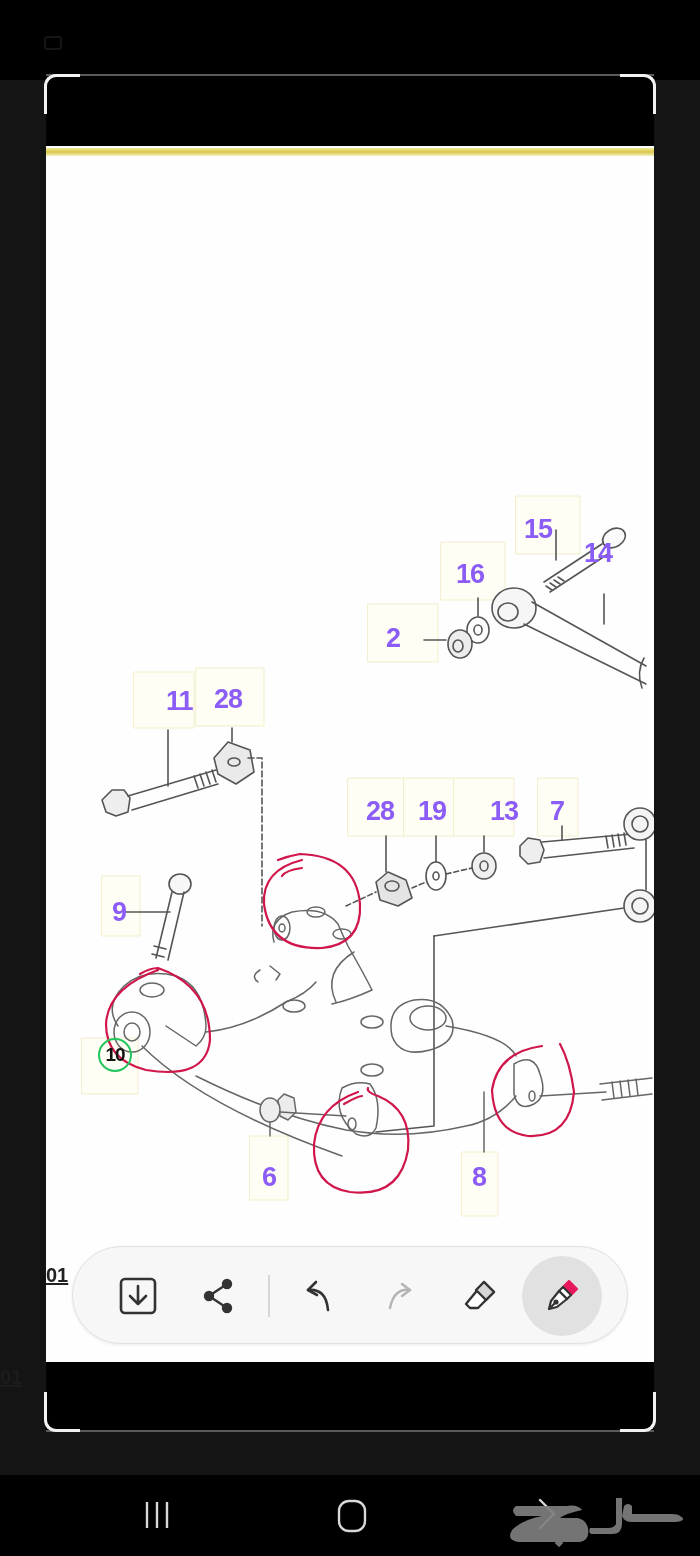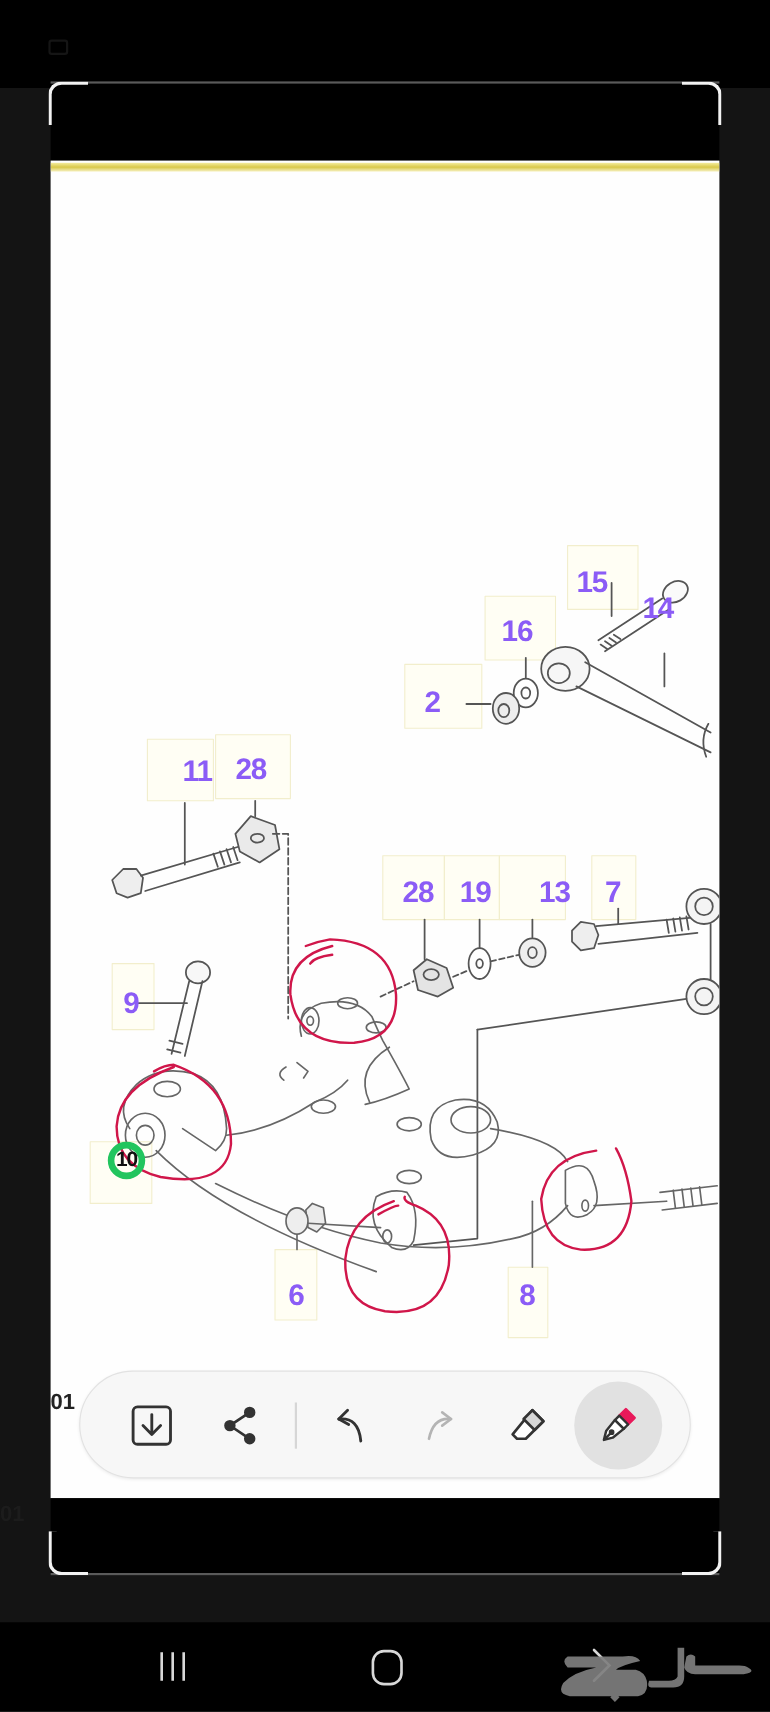--- a/index.html
+++ b/index.html
@@ -20,23 +20,23 @@
   .corner-tr { right: 0; top: 0; border-top-width: 3px; border-right-width: 3px; border-top-right-radius: 12px; }
   .corner-bl { left: 0; bottom: 0; border-bottom-width: 3px; border-left-width: 3px; border-bottom-left-radius: 12px; }
   .corner-br { right: 0; bottom: 0; border-bottom-width: 3px; border-right-width: 3px; border-bottom-right-radius: 12px; }
 
   .canvas { position: absolute; left: 2px; top: 72px; width: 608px; height: 1216px; background: #fefefe; overflow: hidden; }
   .highlight-bar { position: absolute; left: 0; top: 2px; width: 608px; height: 8px; background: linear-gradient(#f4ec9c, #d9c84a 50%, #f6f1c2); }
 
   .diagram-svg { position: absolute; left: 0; top: 0; }
 
   .part-label { position: absolute; font-family: "Liberation Sans", sans-serif; font-weight: 700; font-size: 27px; color: #8b5cf6; line-height: 1; letter-spacing: -1px; }
-  .circled-label { position: absolute; width: 34px; height: 34px; border: 6px solid #22c55e; border-radius: 50%; font-weight: 700; font-size: 19px; color: #111; display:flex; align-items:center; justify-content:center; letter-spacing:-1px; }
-
-  .edge-text { position: absolute; font-weight: 700; font-size: 20px; color: #333; }
+  .circled-label { position: absolute; width: 34px; height: 34px; border: 2px solid #22c55e; border-radius: 50%; font-weight: 700; font-size: 19px; color: #111; display:flex; align-items:center; justify-content:center; letter-spacing:-1px; }
+
+  .edge-text { position: absolute; font-weight: 700; font-size: 20px; color: #333; text-decoration: underline; }
 
   .toolbar { position: absolute; left: 72px; top: 1246px; width: 556px; height: 98px; background: #f7f7f7; border: 1px solid #e2e2e2; border-radius: 49px; box-shadow: 0 1px 3px rgba(0,0,0,0.08); }
   .tool-btn { position: absolute; top: 18px; width: 62px; height: 62px; display: flex; align-items: center; justify-content: center; border-radius: 50%; }
   .tool-btn.active { background: #e1e1e1; width: 80px; height: 80px; top: 9px; }
   .tool-divider { position: absolute; left: 195px; top: 28px; width: 2px; height: 42px; background: #d6d6d6; }
 
   .nav-bar { position: absolute; left: 0; top: 1475px; width: 700px; height: 81px; background: #000; }
   .nav-btn { position: absolute; top: 18px; width: 60px; height: 46px; display: flex; align-items: center; justify-content: center; }
   .watermark { position: absolute; left: 470px; top: 1488px; width: 225px; height: 60px; }
 </style>

